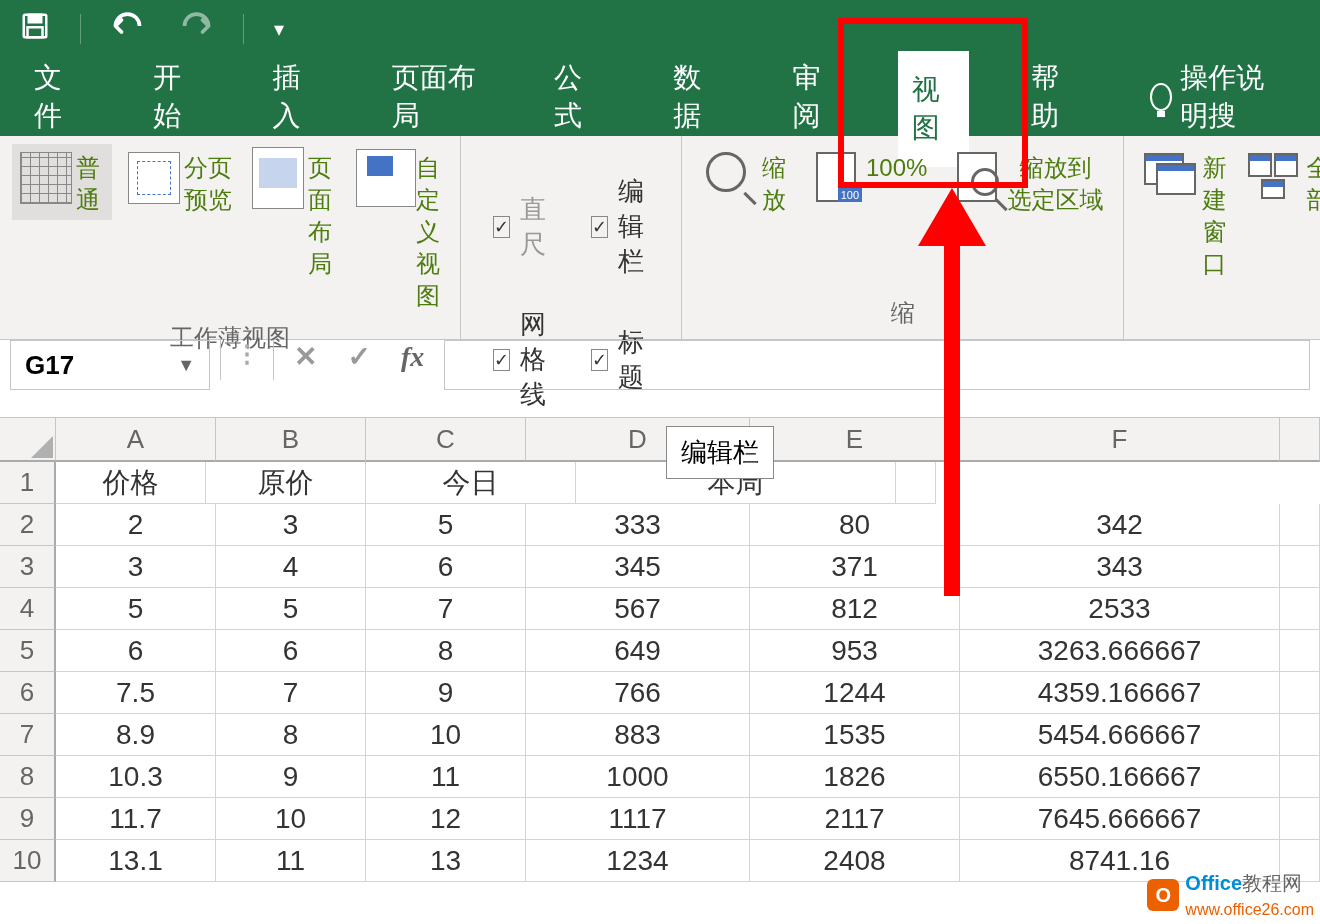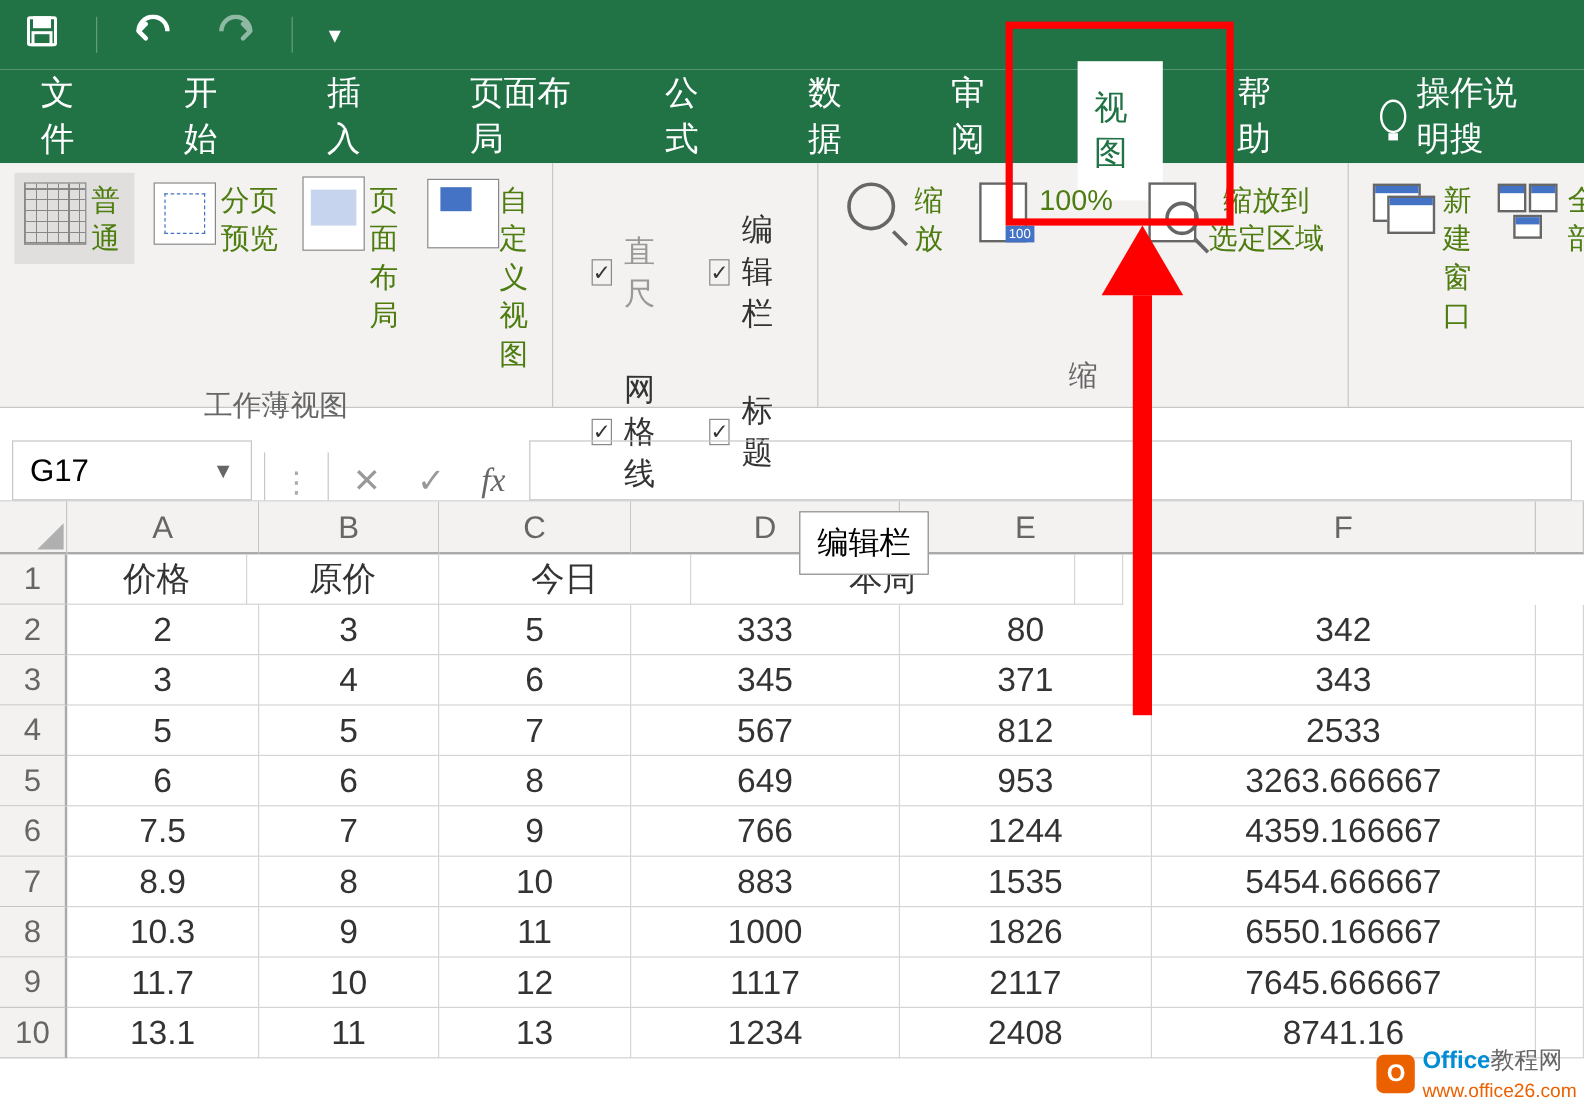--- a/index.html
+++ b/index.html
@@ -52,21 +52,21 @@
   .zoom-100-badge { position: absolute; bottom: 4px; right: 2px; background: #4472C4; color: #fff; font-size: 11px; padding: 1px 3px; }
   
   
   .window-icon { width: 56px; height: 50px; position: relative; }
   .window-frame { width: 40px; height: 32px; border: 2px solid #666; position: absolute; background: #fff; }
   .window-frame.f1 { top: 0; left: 0; }
   .window-frame.f2 { top: 10px; left: 12px; }
   .window-frame::before { content: ""; position: absolute; top: 0; left: 0; right: 0; height: 6px; background: #4472C4; }
   
   
-  .formula-bar { height: 78px; display: flex; align-items: flex-end; border-bottom: 1px solid #c6c6c6; background: #fff; }
+  .formula-bar { height: 78px; display: flex; align-items: flex-start; border-bottom: 1px solid #c6c6c6; background: #fff; font-weight: bold; }
   .name-box { width: 200px; height: 50px; border: 1px solid #c6c6c6; margin: 0 10px; display: flex; align-items: center; padding: 0 14px; font-size: 26px; justify-content: space-between; }
   .name-dropdown { color: #666; font-size: 18px; }
   .fx-buttons { display: flex; align-items: center; gap: 30px; padding: 0 20px; color: #999; font-size: 28px; }
   .fx-label { font-style: italic; font-family: "Times New Roman", serif; color: #666; }
   .formula-input { flex: 1; height: 50px; border: 1px solid #c6c6c6; margin-right: 10px; }
   
   
   .tooltip { position: absolute; top: 426px; left: 666px; background: #fff; border: 1px solid #888; padding: 8px 14px; font-size: 26px; z-index: 5; }
   
   

